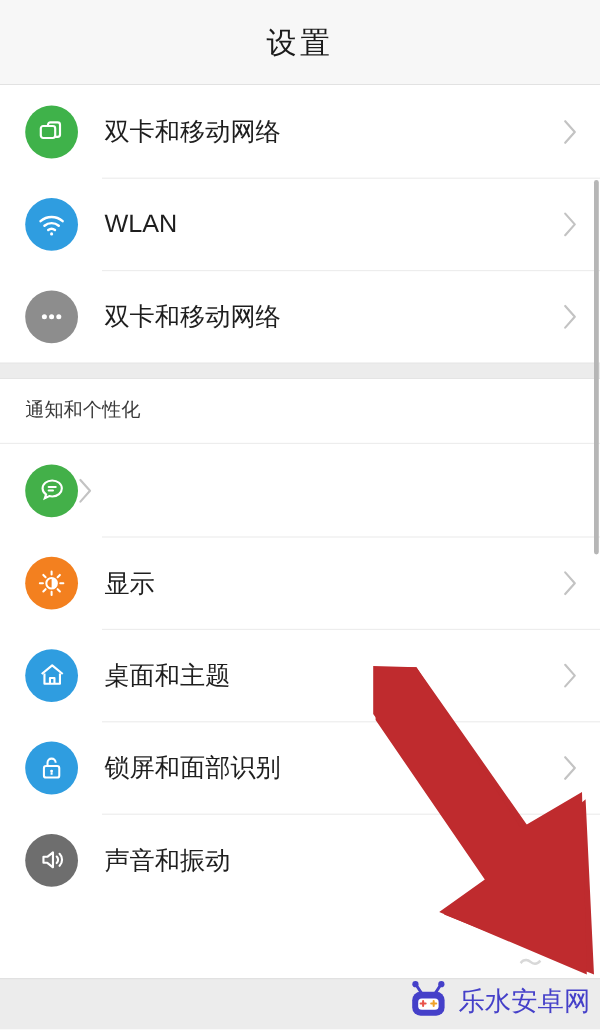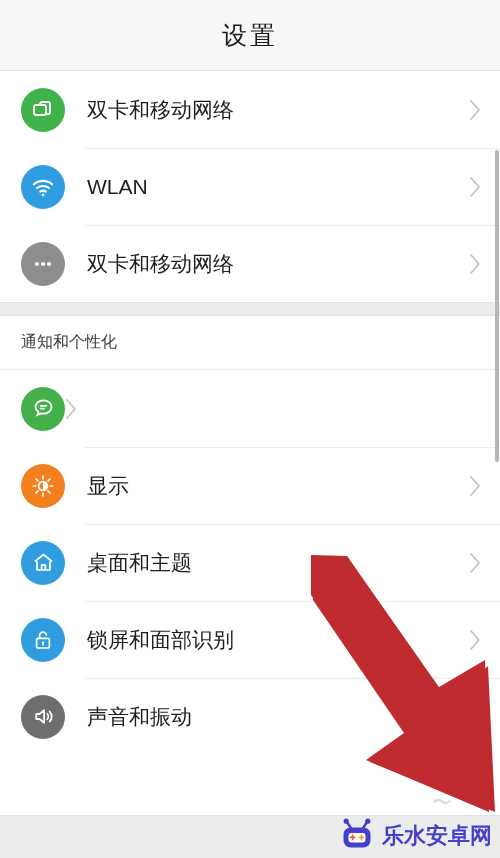--- a/index.html
+++ b/index.html
@@ -111,21 +111,21 @@
   }
 
   
   .watermark {
     position:absolute;
     right:8px; bottom:4px;
     display:flex; align-items:center; gap:7px;
   }
   .wm-text {
     font-size:22px;
-    font-weight:bold;
+    font-weight:normal;
     color:#4540c9;
     letter-spacing:0px;
     line-height:1;
   }
   .wm-squiggle {
     position:absolute;
     right:48px; bottom:42px;
     color:#d8d8d8;
     font-size:20px;
   }

